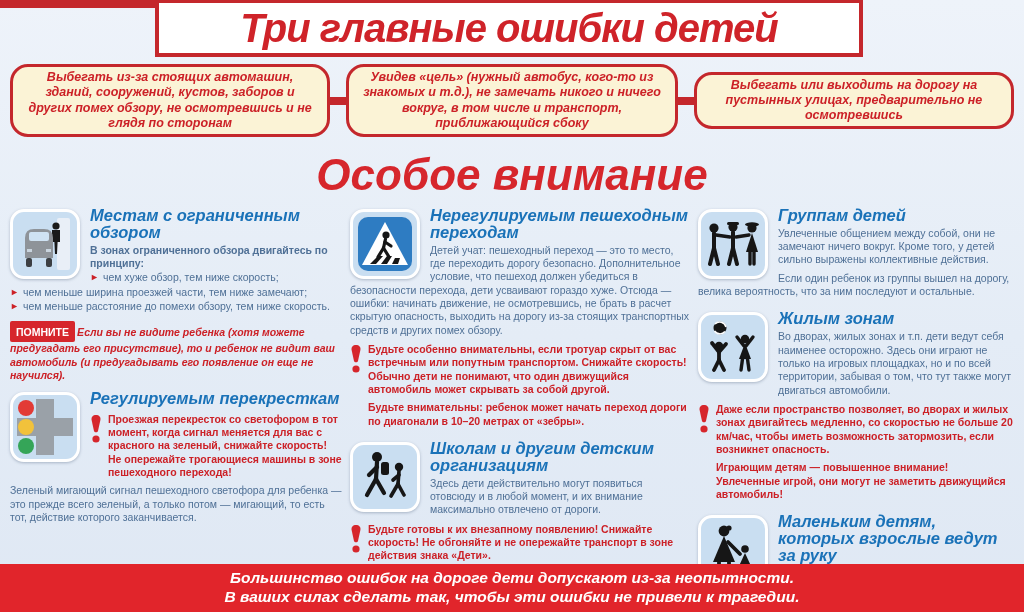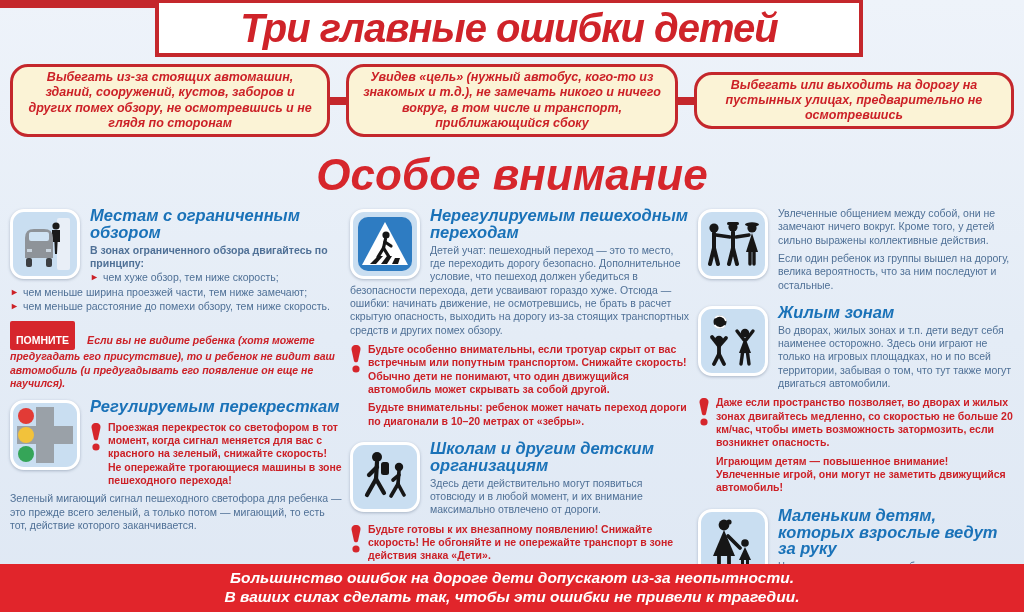--- a/index.html
+++ b/index.html
@@ -42,21 +42,21 @@
   .bullet p{margin:0;color:#4f7096;font-size:10.5px;line-height:1.27;}
   .arrow-bullet{flex:none;color:#cc2127;font-size:9px;line-height:13px;margin-right:4px;}
   .arrow-bullet::before{content:"►";}
   .warn{display:flex;gap:6px;margin:6px 0 5px;}
   .warn .excl{flex:none;width:12px;padding-top:2px;}
   .warn p{margin:0;color:#cc2127;font-weight:bold;font-size:10.5px;line-height:1.27;}
   .warn.noicon{margin-left:18px;margin-top:2px;}
   .remember{margin-top:8px;}
   .remember p{margin:0;color:#cc2127;font-weight:bold;font-style:italic;font-size:10.5px;line-height:1.3;}
   .badge{display:inline-block;background:#d6262c;color:#ffffff;font-style:normal;font-weight:bold;
-    font-size:10.5px;padding:13px 6px 2px;border-radius:2px;margin-right:12px;}
+    font-size:10.5px;padding:5px 6px 2px;border-radius:2px;margin-right:2px;}
   .footer{
     position:absolute;left:0;bottom:0;width:100%;height:48px;background:#e1252b;
     display:flex;flex-direction:column;align-items:center;justify-content:center;
   }
   .footer p{margin:0;color:#ffffff;font-weight:bold;font-style:italic;font-size:15.5px;line-height:1.22;text-align:center;}
   .icon-card svg{display:block;}
 </style>
 </head>
 <body>
 
@@ -239,20 +239,21 @@
             </g>
             <polygon points="47,17 41,36 53,36" fill="#161616"></polygon>
             <g stroke="#161616" stroke-width="3.4" stroke-linecap="round" fill="none">
               <line x1="45" y1="36" x2="45" y2="48"></line>
               <line x1="49" y1="36" x2="49" y2="48"></line>
               <line x1="11" y1="19" x2="25" y2="21"></line>
               <line x1="31" y1="21" x2="44" y2="19"></line>
             </g>
           </svg>
         </div>
+        <h3>Группам детей</h3>
         <p class="body">Увлеченные общением между собой, они не замечают ничего вокруг. Кроме того, у детей сильно выражены коллективные действия.</p>
         <p class="body">Если один ребенок из группы вышел на дорогу, велика вероятность, что за ним последуют и остальные.</p>
       </section>
 
       <section class="sec">
         <div class="icon-card">
           <svg width="56" height="56" viewBox="0 0 56 56">
             <circle cx="15" cy="9" r="6.5" fill="#161616"></circle>
             <path d="M10 5 A6.5 6.5 0 0 1 21 8" stroke="#ffffff" stroke-width="1.6" fill="none"></path>
             <path d="M9.5 12 A6.5 6.5 0 0 0 20 12.5" stroke="#ffffff" stroke-width="1.6" fill="none"></path>

